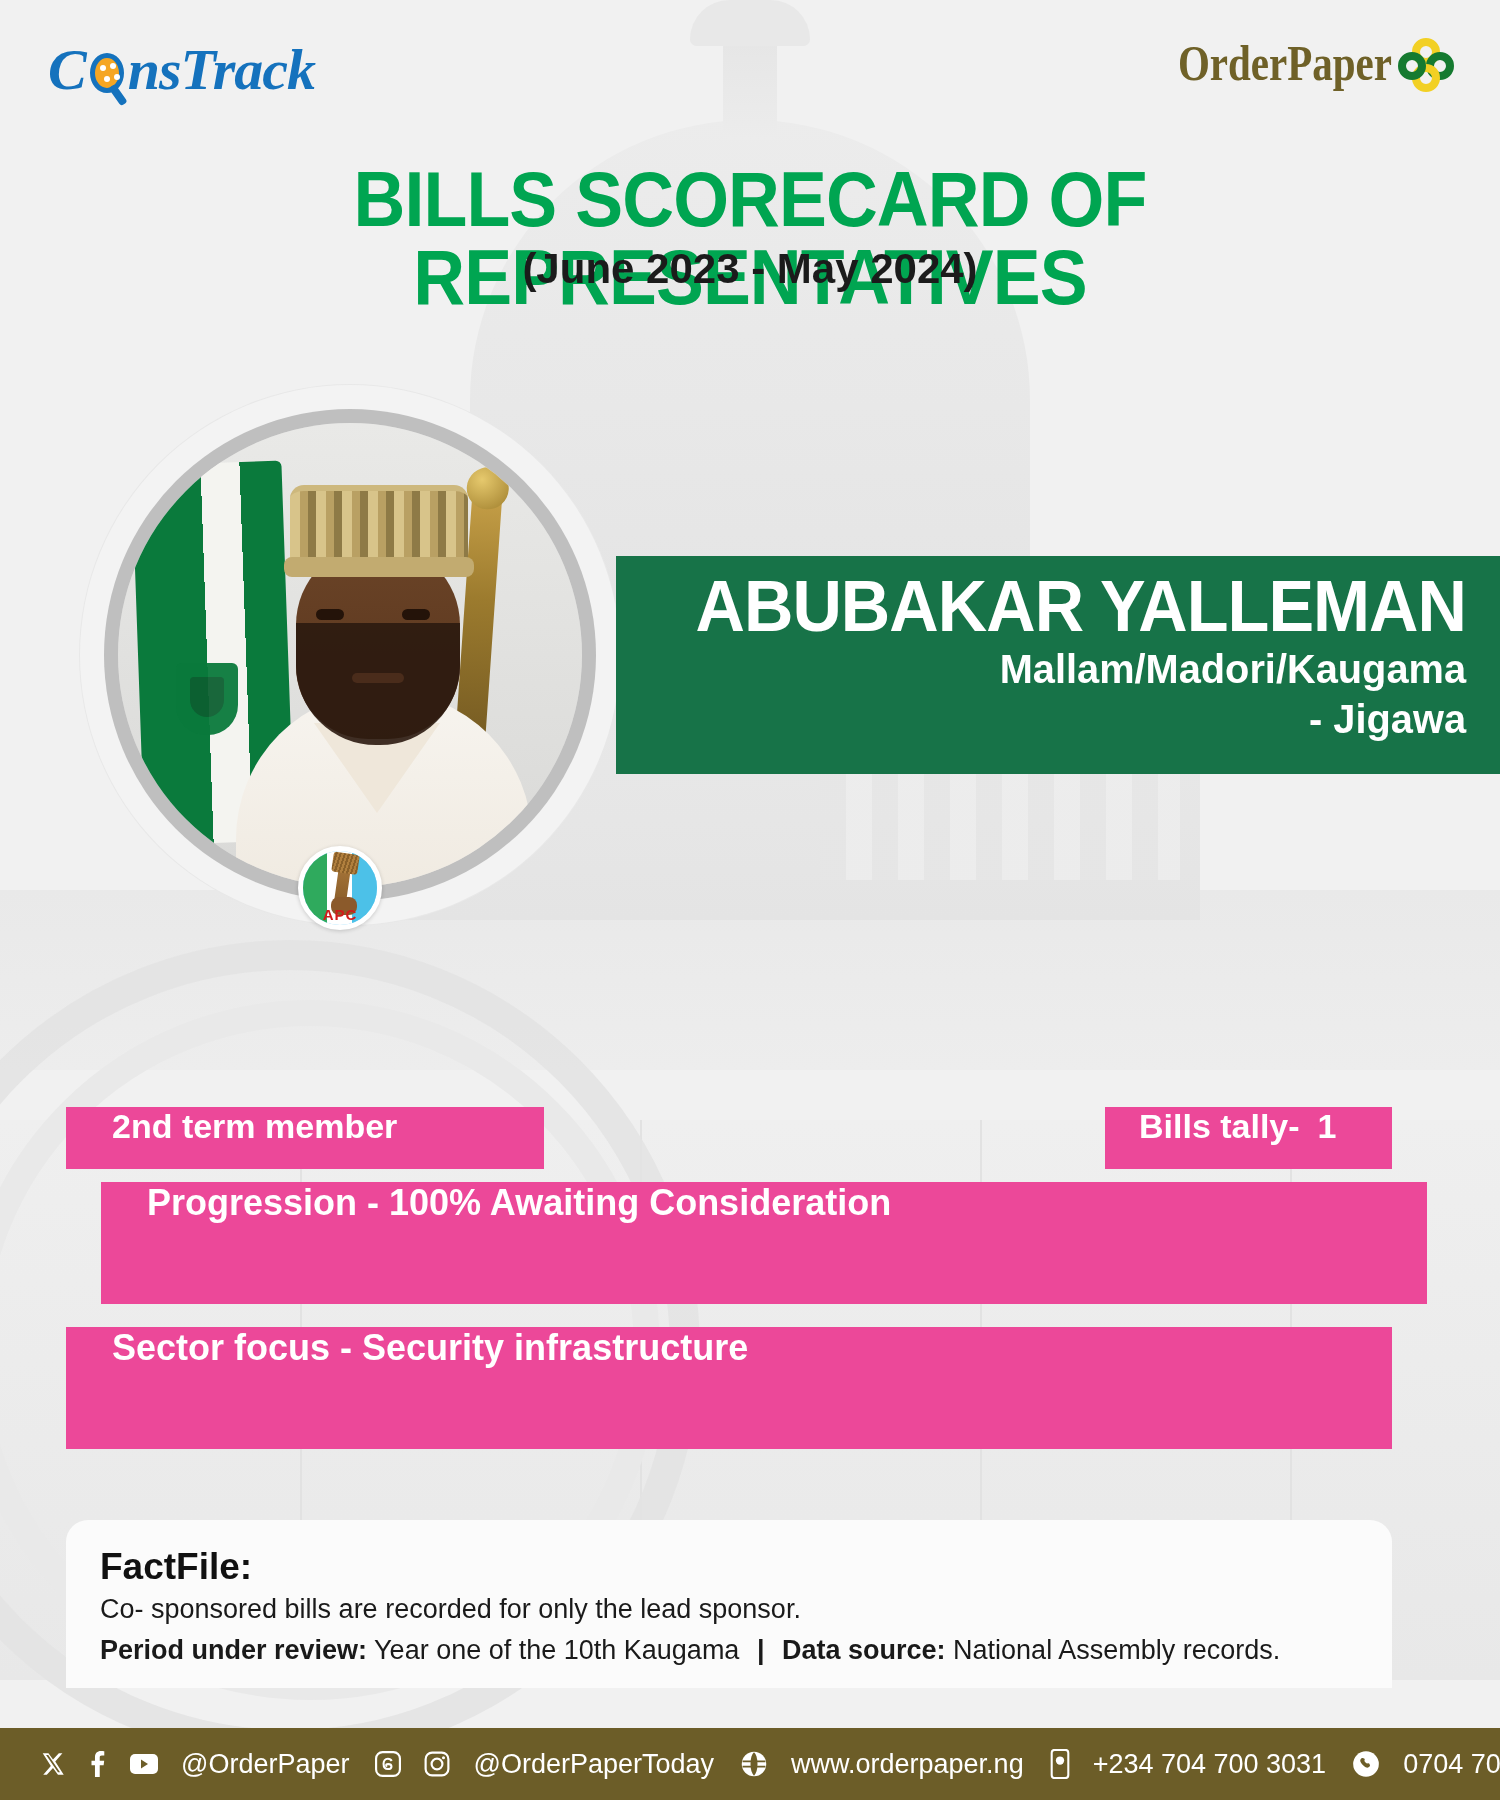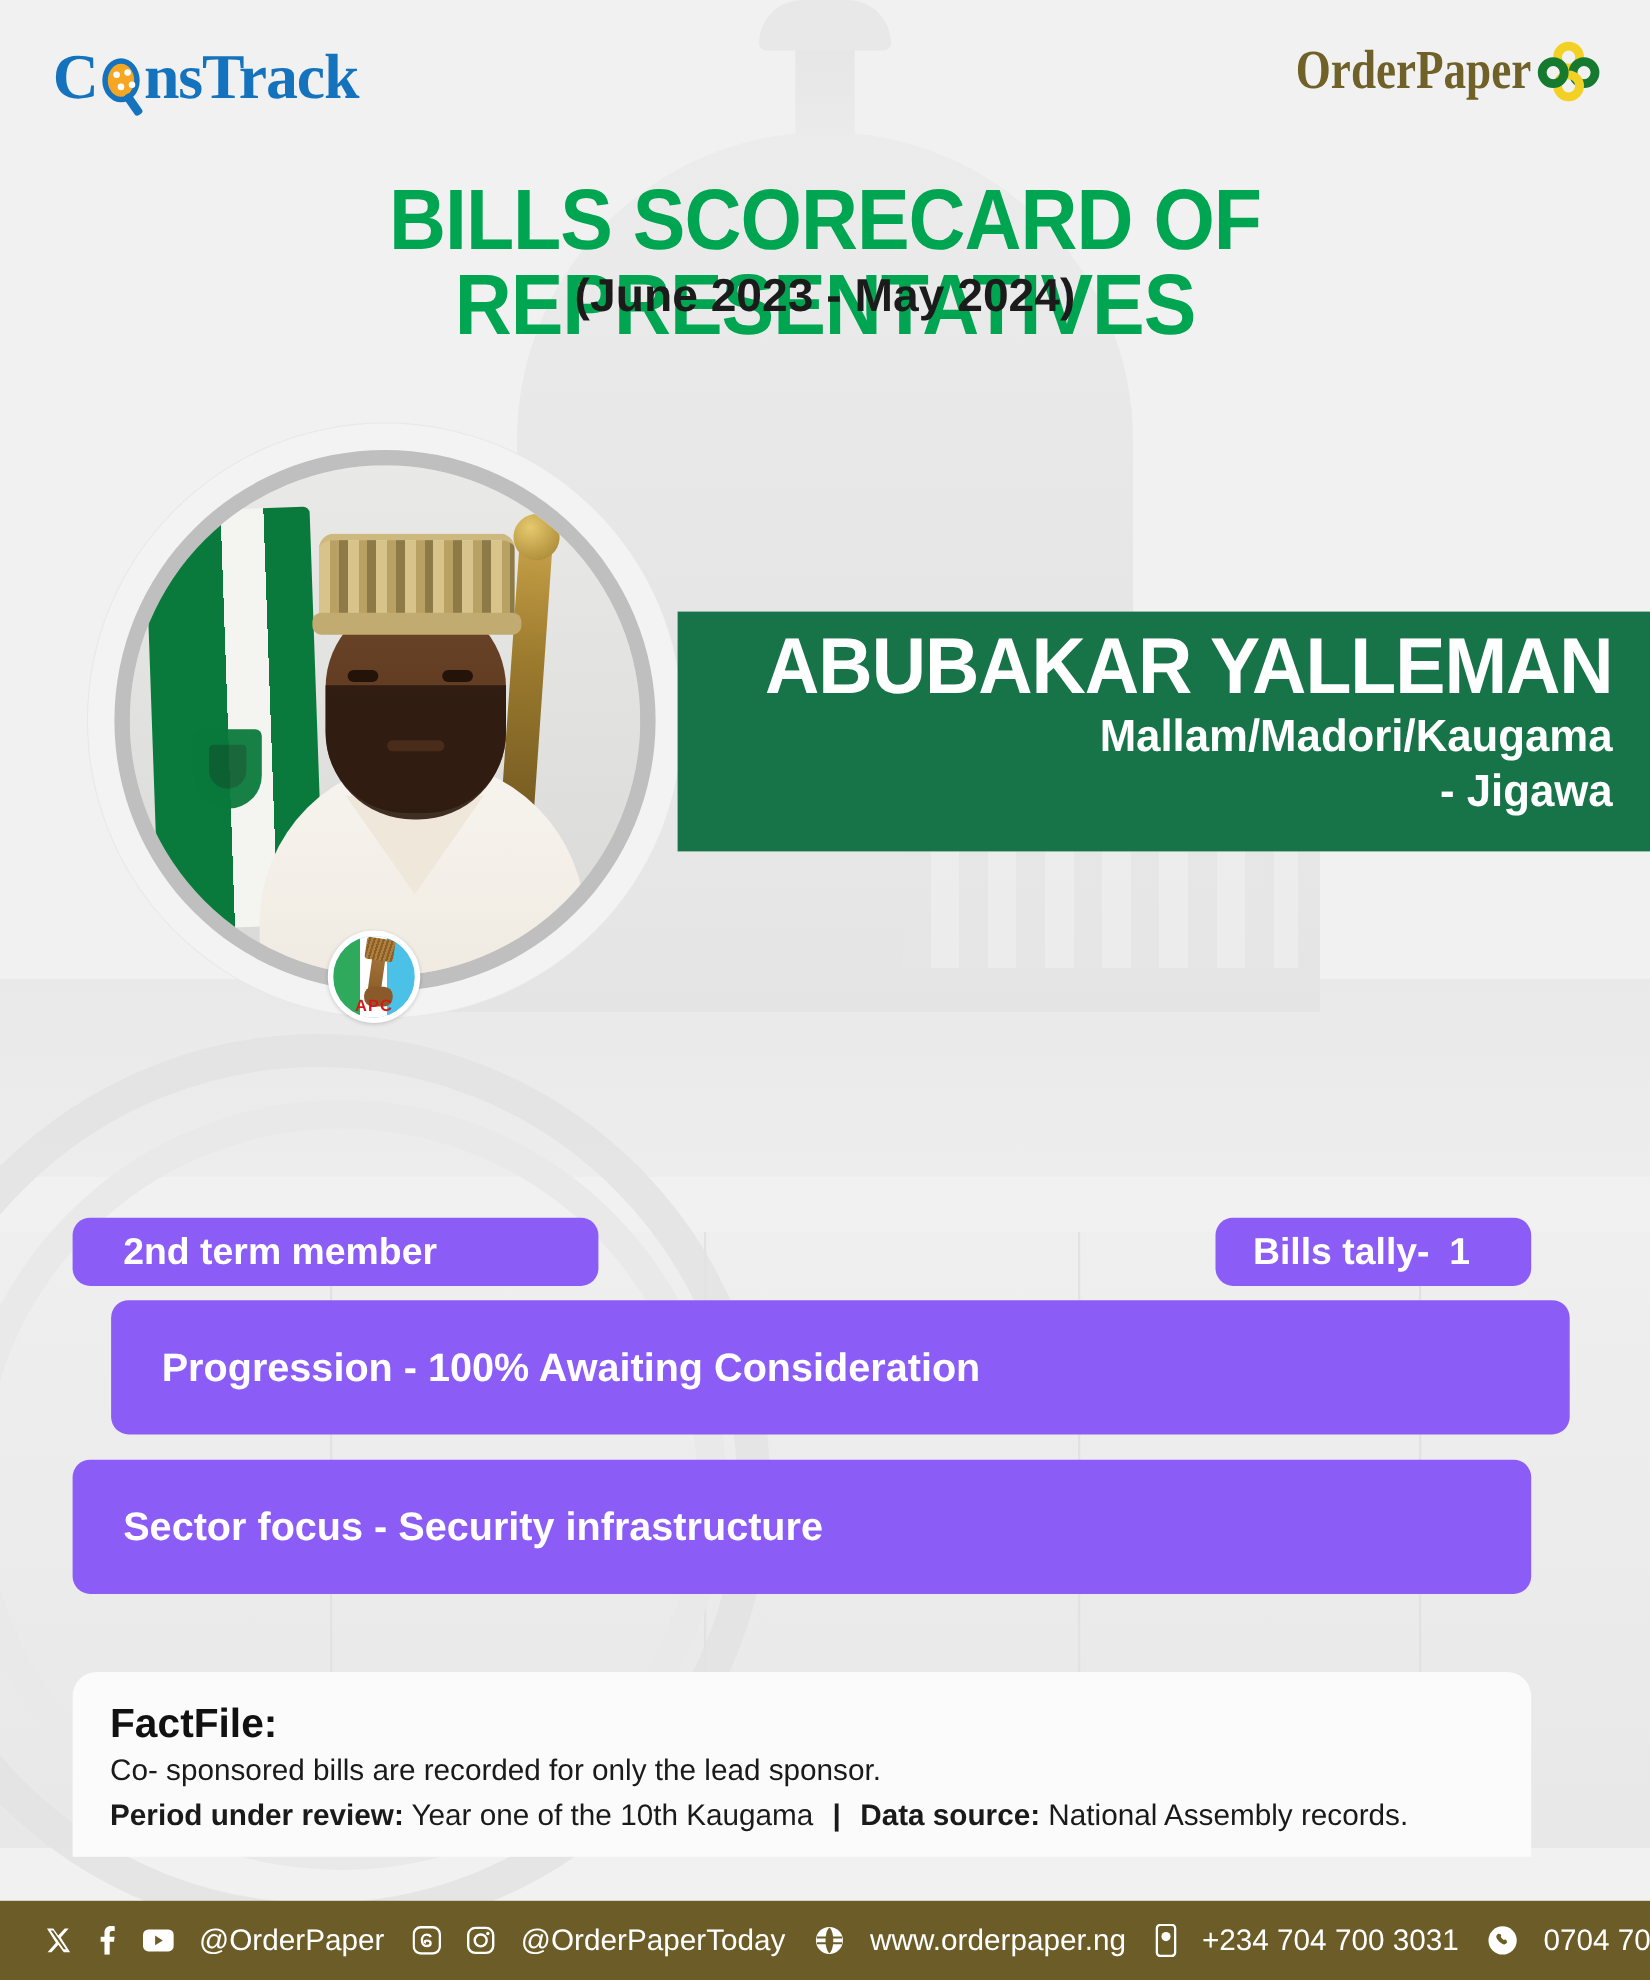--- a/index.html
+++ b/index.html
@@ -70,21 +70,21 @@
   .wm-v2 { left:640px; top:1120px; width:2px; height:560px; background:#e2e2e2; }
   .wm-v3 { left:980px; top:1120px; width:2px; height:560px; background:#e2e2e2; }
   .wm-v4 { left:1290px; top:1120px; width:2px; height:560px; background:#e2e2e2; }
 
   .content { position:absolute; inset:0; }
 
   
   .constrack {
     position:absolute; left:48px; top:36px;
     font-family:"Liberation Serif", serif;
-    font-weight:bold;
+    font-style:italic; font-weight:bold;
     font-size:58px; color:#1572bd; letter-spacing:-1px;
     white-space:nowrap;
   }
   .constrack .lens {
     display:inline-block; position:relative;
     width:42px; height:46px; vertical-align:-8px;
   }
   .constrack .lens .glass {
     position:absolute; left:4px; top:2px;
     width:34px; height:40px; border-radius:50%;
@@ -272,21 +272,21 @@
     transform:scaleX(.95); transform-origin:right center;
     white-space:nowrap;
   }
   .name-sub {
     font-weight:bold; color:#ffffff;
     font-size:41px; line-height:1.12; margin-top:4px;
     transform:scaleX(.97); transform-origin:right center;
   }
 
   
-  .bar { position:absolute; background:#8b5cf6; color:#ffffff; display:flex; align-items:center;border-radius:16px; }
+  .bar { position:absolute; background:#ec4899; color:#ffffff; display:flex; align-items:flex-start; }
   .bar-term {
     left:66px; top:1107px; width:478px; height:62px;
     padding-left:46px;
     font-size:34px; font-weight:bold;
   }
   .bar-tally {
     left:1105px; top:1107px; width:287px; height:62px;
     padding-left:34px;
     font-size:34px; font-weight:bold;
   }

